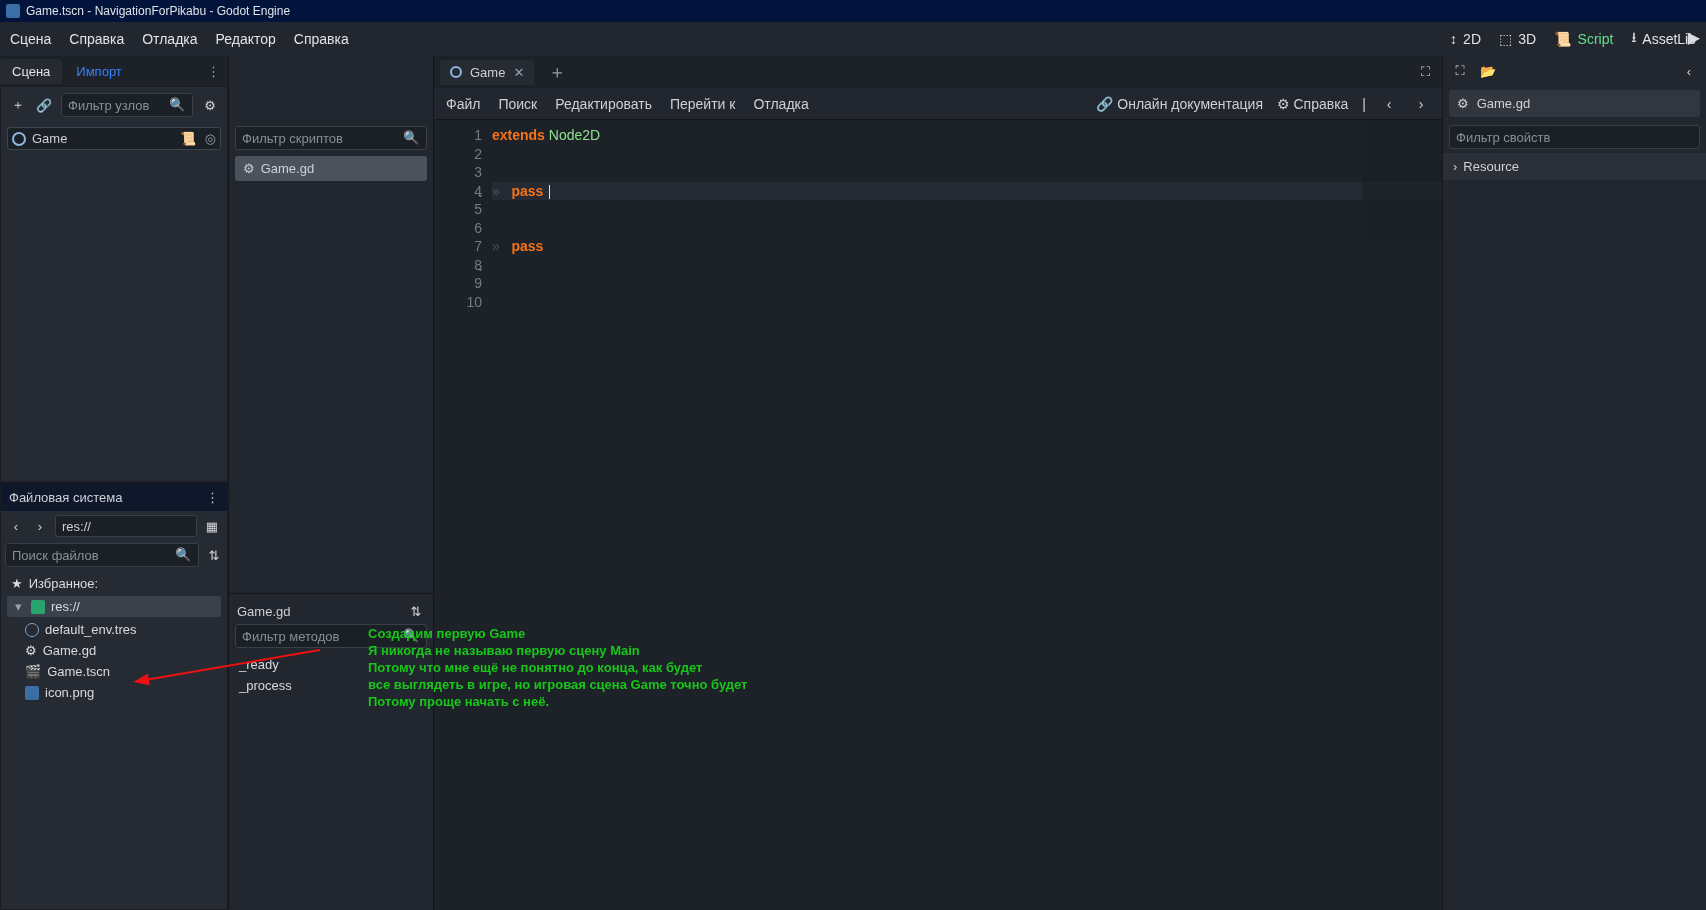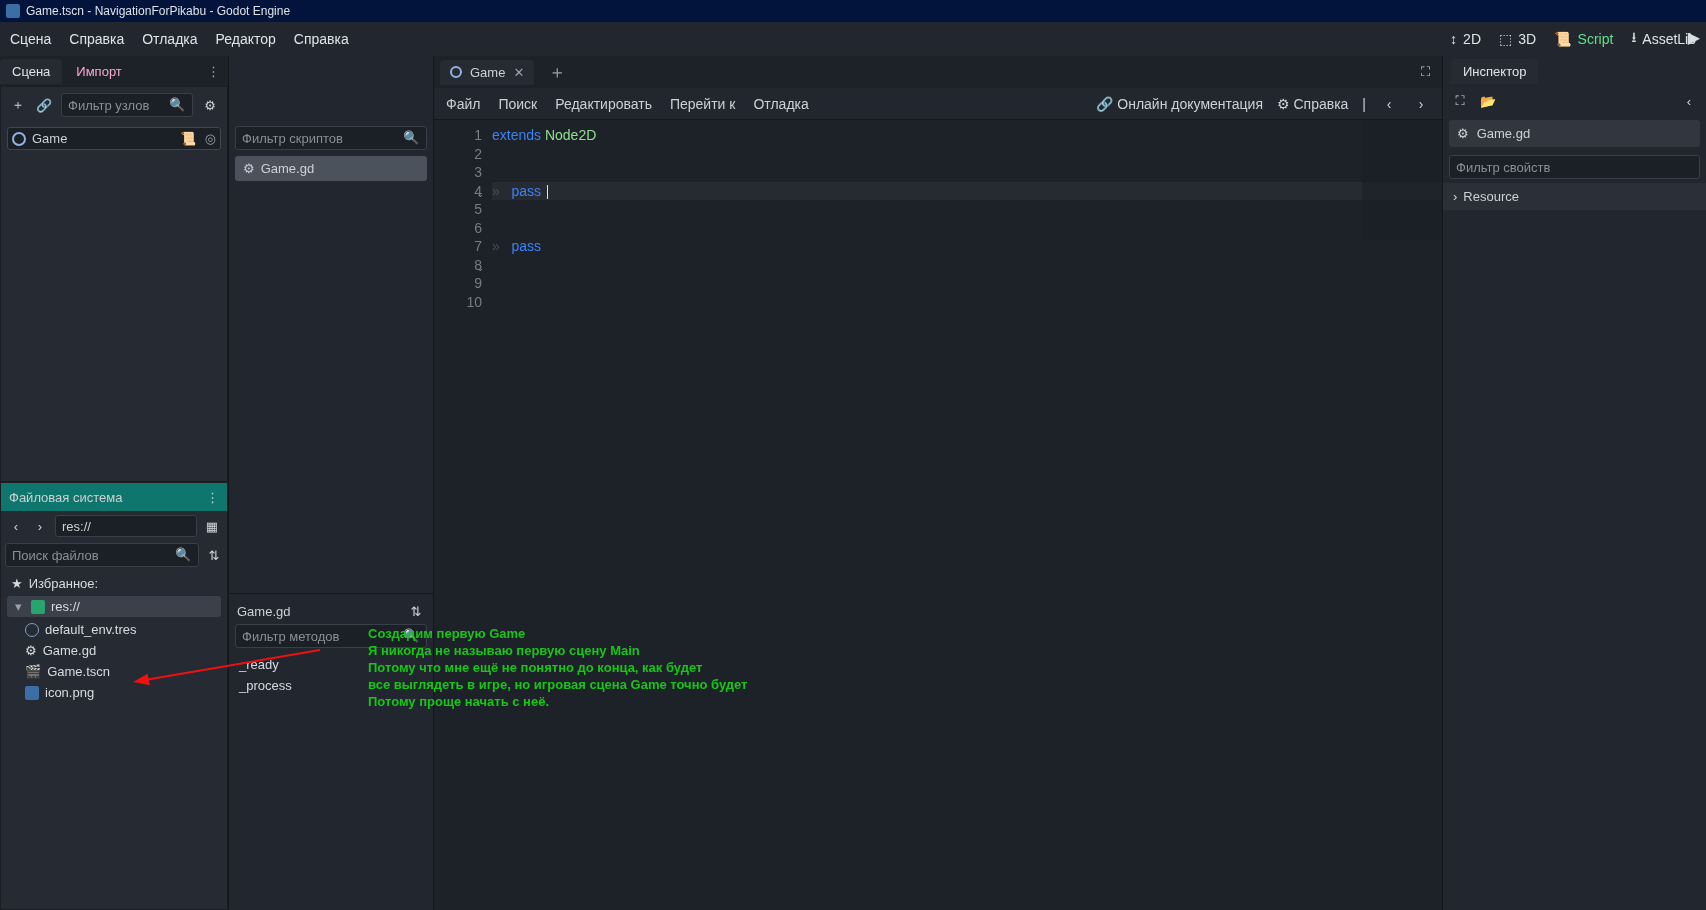--- a/index.html
+++ b/index.html
@@ -7,33 +7,33 @@
 .titlebar { background:#02143b; height:22px; display:flex; align-items:center; padding:0 6px; gap:6px; color:#dfe3e8; font-size:12px;}
 .titlebar .ticon{width:14px;height:14px;display:inline-block;background:#3b6ea5;border-radius:2px;}
 .menubar { background:#22262e; height:34px; display:flex; align-items:center; padding:0 10px; color:#dfe3e8; font-size:14px; justify-content:space-between;}
 .menubar .left,.menubar .right{display:flex;align-items:center;gap:18px;}
 .menubar .vtab{display:flex;align-items:center;gap:6px;cursor:pointer;}
 .menubar .vtab.active{color:#5fe08a;}
 .col-left{position:absolute;left:0;top:56px;width:228px;bottom:0;display:flex;flex-direction:column;}
 .panel{background:#262b33;border:1px solid #1a1e24;}
 .dock-tabs{display:flex;align-items:center;height:30px;background:#1d2229;gap:2px;}
 .dock-tab{padding:5px 12px;background:#262b33;color:#dfe3e8;border-top-left-radius:4px;border-top-right-radius:4px;cursor:pointer;}
-.dock-tab.inactive{background:transparent;color:#f9a8d4;}
+.dock-tab.inactive{background:transparent;color:#3b82f6;}
 .dock-tabs .dots{margin-left:auto;margin-right:8px;color:#a7adb5;cursor:pointer;}
 .scene-toolbar{display:flex;align-items:center;gap:8px;padding:6px 8px;}
 .iconbtn{width:18px;height:18px;display:flex;align-items:center;justify-content:center;color:#cfd3d8;cursor:pointer;}
 .search{flex:1;background:#1b1f26;border:1px solid #3a3f47;border-radius:3px;height:24px;padding:0 22px 0 6px;color:#888f98;position:relative;font-size:13px;display:flex;align-items:center;}
 .search .mag{position:absolute;right:6px;top:3px;color:#9aa0a8;}
 .scene-tree{padding:4px 6px;}
 .tree-row{display:flex;align-items:center;gap:6px;padding:3px 4px;border-radius:3px;}
 .tree-row.sel{background:#1b1f26;border:1px solid #3e4750;}
 .node-icon{width:14px;height:14px;border:2px solid #8fb4e0;border-radius:50%;}
 .tree-row .ricons{margin-left:auto;display:flex;gap:8px;color:#9aa0a8;}
 .fs-panel{flex:1;display:flex;flex-direction:column;margin-top:auto;}
-.fs-header{display:flex;align-items:center;height:28px;padding:0 8px;background:#0f766e;}
+.fs-header{display:flex;align-items:center;height:28px;padding:0 8px;background:#0f172a;}
 .fs-row{display:flex;align-items:center;gap:6px;padding:3px 6px;}
 .path-box{flex:1;background:#1b1f26;border:1px solid #3a3f47;height:22px;border-radius:3px;padding:0 6px;display:flex;align-items:center;}
 .file-tree{padding:4px 2px;}
 .file-row{display:flex;align-items:center;gap:6px;padding:3px 6px 3px 22px;color:#d7dadf;cursor:pointer;}
 .file-row.root{padding-left:8px;background:#3b414b;border-radius:3px;margin:2px 4px;}
 .file-row .chev{width:10px;color:#9aa0a8;}
 .ficon{width:14px;height:14px;display:inline-block;}
 .col-mid1{position:absolute;left:228px;top:56px;width:206px;bottom:0;border-left:1px solid #13161b;border-right:1px solid #13161b;display:flex;flex-direction:column;background:#22262e;}
 .scripts-filter{padding:6px;display:flex;gap:6px;}
 .script-item{display:flex;align-items:center;gap:6px;padding:5px 8px;margin:0 6px;background:#4c525c;border-radius:3px;cursor:pointer;}
@@ -49,21 +49,21 @@
 .fs-icon{margin-left:auto;color:#c9cdd2;cursor:pointer;margin-right:6px;}
 .script-toolbar{height:32px;display:flex;align-items:center;gap:18px;padding:0 12px;background:#22262e;border-bottom:1px solid #13161b;font-size:14px;}
 .script-toolbar .right{margin-left:auto;display:flex;align-items:center;gap:14px;}
 .editor{flex:1;display:flex;font-family:Consolas,monospace;font-size:14px;position:relative;background:#1d2229;}
 .gutter{width:58px;text-align:right;color:#757c85;padding:6px 10px 6px 4px;user-select:none;}
 .gutter .ln{height:18.5px;line-height:18.5px;position:relative;}
 .gutter .fold{position:absolute;right:-2px;top:3px;font-size:9px;color:#8a919a;}
 .code{flex:1;padding:6px 0;}
 .code .line{height:18.5px;line-height:18.5px;white-space:pre;}
 .code .line.hl{background:#262b33;}
-.kw{color:#3b82f6;}
+.kw{color:#f97316;font-weight:bold;}
 .ty{color:#8fe08f;}
 .id{color:#6fe0c8;}
 .caret{display:inline-block;width:1px;height:14px;background:#dfe3e8;vertical-align:middle;margin-left:2px;}
 .tabch{color:#4a5058;}
 .minimap{position:absolute;right:0;top:0;width:80px;height:120px;background:#1b1f25;opacity:.6;}
 .col-right{position:absolute;right:0;top:56px;width:264px;bottom:0;background:#22262e;border-left:1px solid #13161b;display:flex;flex-direction:column;}
 .insp-tabs{height:30px;display:flex;align-items:center;padding:0 8px;}
 .insp-tb{display:flex;align-items:center;gap:10px;padding:6px 8px;color:#bfc4ca;}
 .insp-row{display:flex;align-items:center;gap:8px;padding:6px 8px;background:#32373f;margin:4px 6px;border-radius:3px;cursor:pointer;}
 .insp-filter{margin:4px 6px;border-radius:10px;}
@@ -264,23 +264,20 @@
         <div class="line"></div>
         <div class="line"></div>
         <div class="line"><span class="tabch">»   </span><span class="kw">pass</span></div>
         <div class="line"></div>
       </div>
     <div class="minimap"></div>
   </div>
 </div>
 
 <div class="col-right">
-  <div class="insp-tabs">
-    <div class="dock-tab" style="overflow:hidden">Инспектор</div>
-  </div>
   <div class="insp-tb">
     <span class="iconbtn">⛶</span>
     <span class="iconbtn">📂</span>
     <span class="iconbtn" style="margin-left:auto">‹</span>
   </div>
   <div class="insp-row">
     <span>⚙</span>
     <span>Game.gd</span>
   </div>
   <div class="insp-filter">

